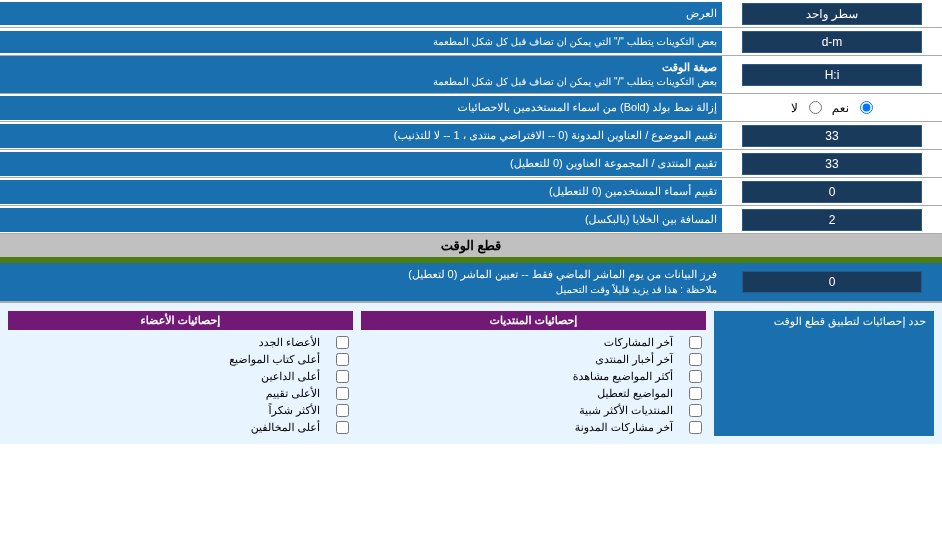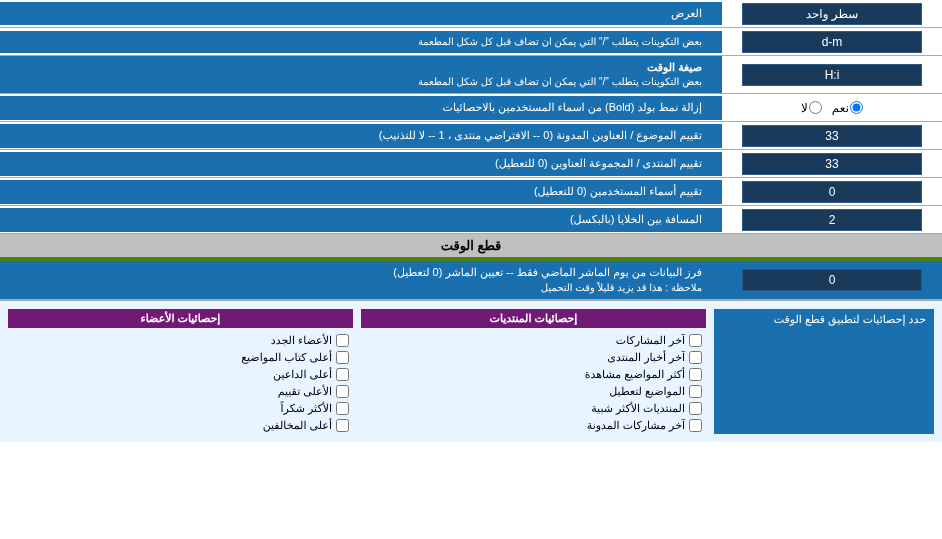--- a/index.html
+++ b/index.html
@@ -10,21 +10,21 @@
       direction: rtl;
     }
     .row {
       display: flex;
       align-items: center;
       border-bottom: 1px solid #aaa;
       min-height: 28px;
     }
     .row-label {
       flex: 1;
-      padding: 4px 20px;
+      padding: 4px 5px;
       background: #1a6faf;
       color: #fff;
       text-align: right;
       font-size: 11px;
       line-height: 1.4;
     }
     .row-input {
       width: 220px;
       padding: 2px 4px;
       display: flex;
@@ -52,33 +52,33 @@
       height: 22px;
       appearance: none;
     }
     .section-header {
       background: #c0c0c0;
       color: #000;
       text-align: center;
       font-weight: bold;
       padding: 4px 8px;
       font-size: 13px;
-      border-bottom: 4px solid #4d7c0f;
+      border-bottom: 6px solid #4d7c0f;
     }
     .radio-group {
       display: flex;
       align-items: center;
       gap: 10px;
       direction: rtl;
     }
     .radio-group label {
       color: #000;
       display: flex;
       align-items: flex-start;
-      gap: 1px;
+      gap: 11px;
     }
     .checkboxes-area {
       background: #e8f4ff;
       padding: 8px;
       border-top: 1px solid #aaa;
     }
     .checkboxes-grid {
       display: flex;
       direction: rtl;
       gap: 8px;
@@ -91,21 +91,21 @@
       color: #fff;
       text-align: center;
       padding: 3px 6px;
       font-size: 11px;
       font-weight: bold;
       margin-bottom: 4px;
     }
     .checkbox-item {
       display: flex;
       align-items: flex-end;
-      gap: 4px;
+      gap: 16px;
       padding: 2px 4px;
       font-size: 11px;
       color: #000;
       direction: rtl;
     }
     .checkbox-item input[type=checkbox] {
       margin: 0;
     }
     .full-row {
       display: flex;

